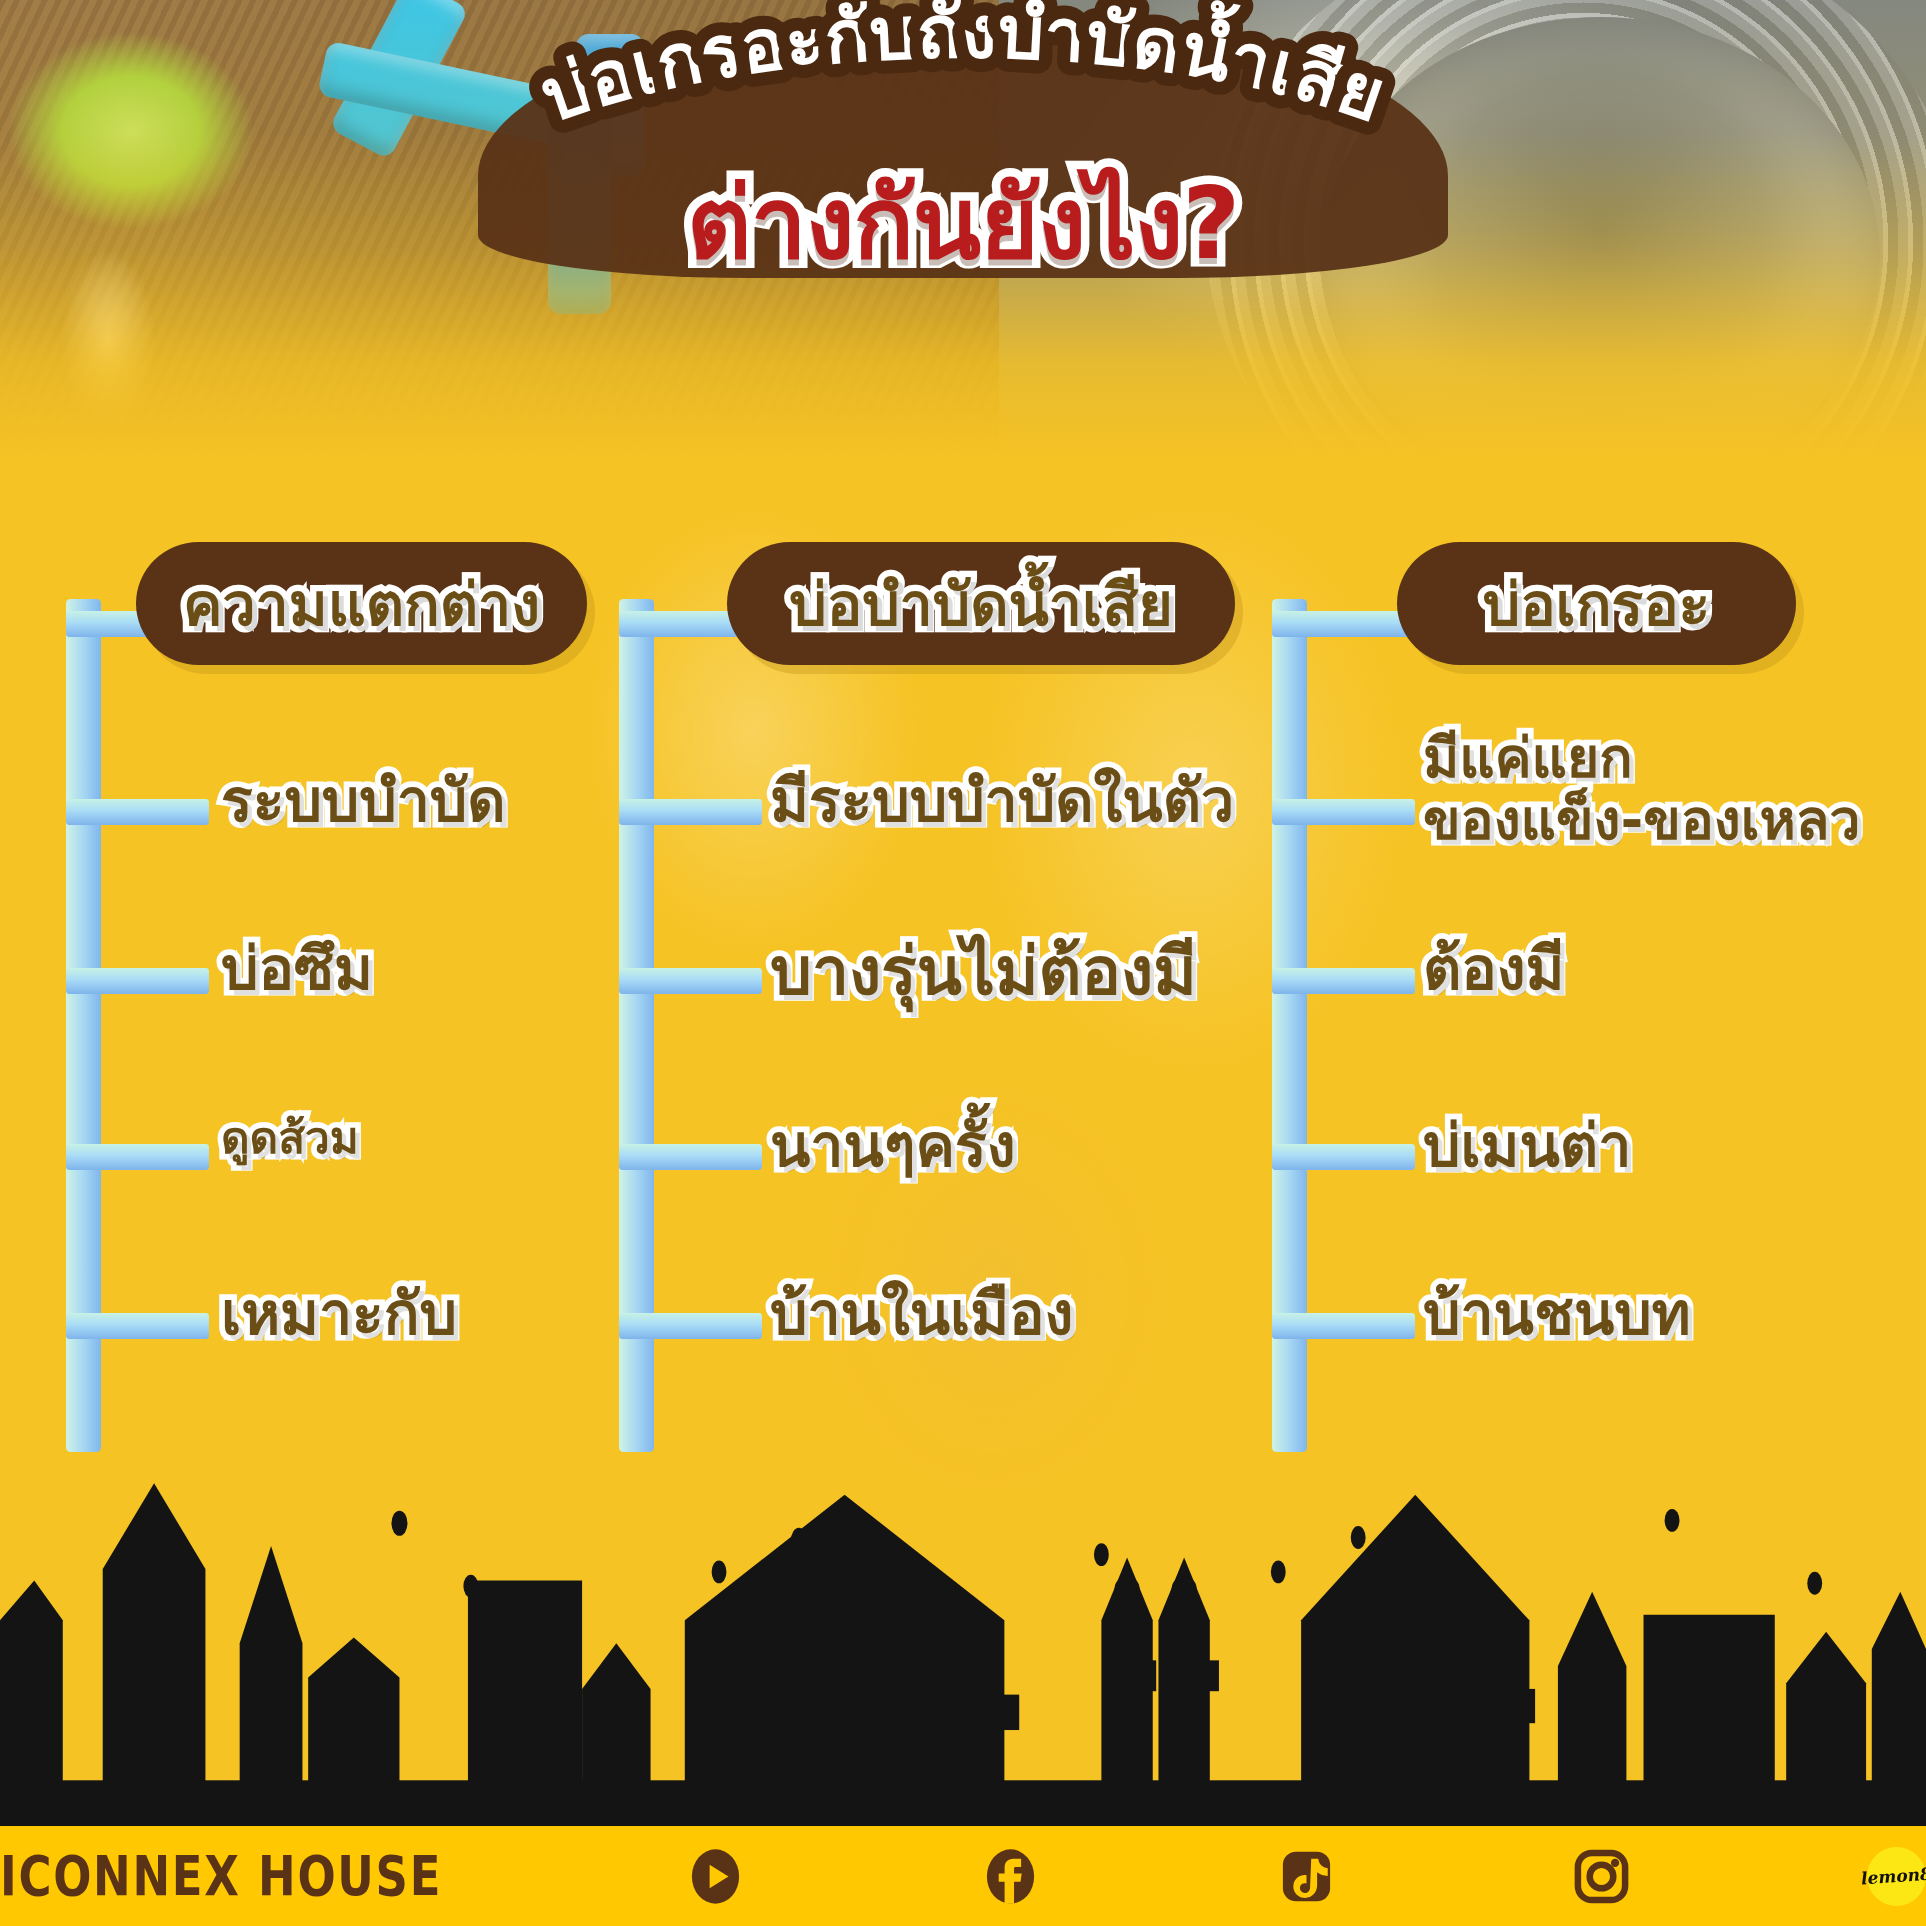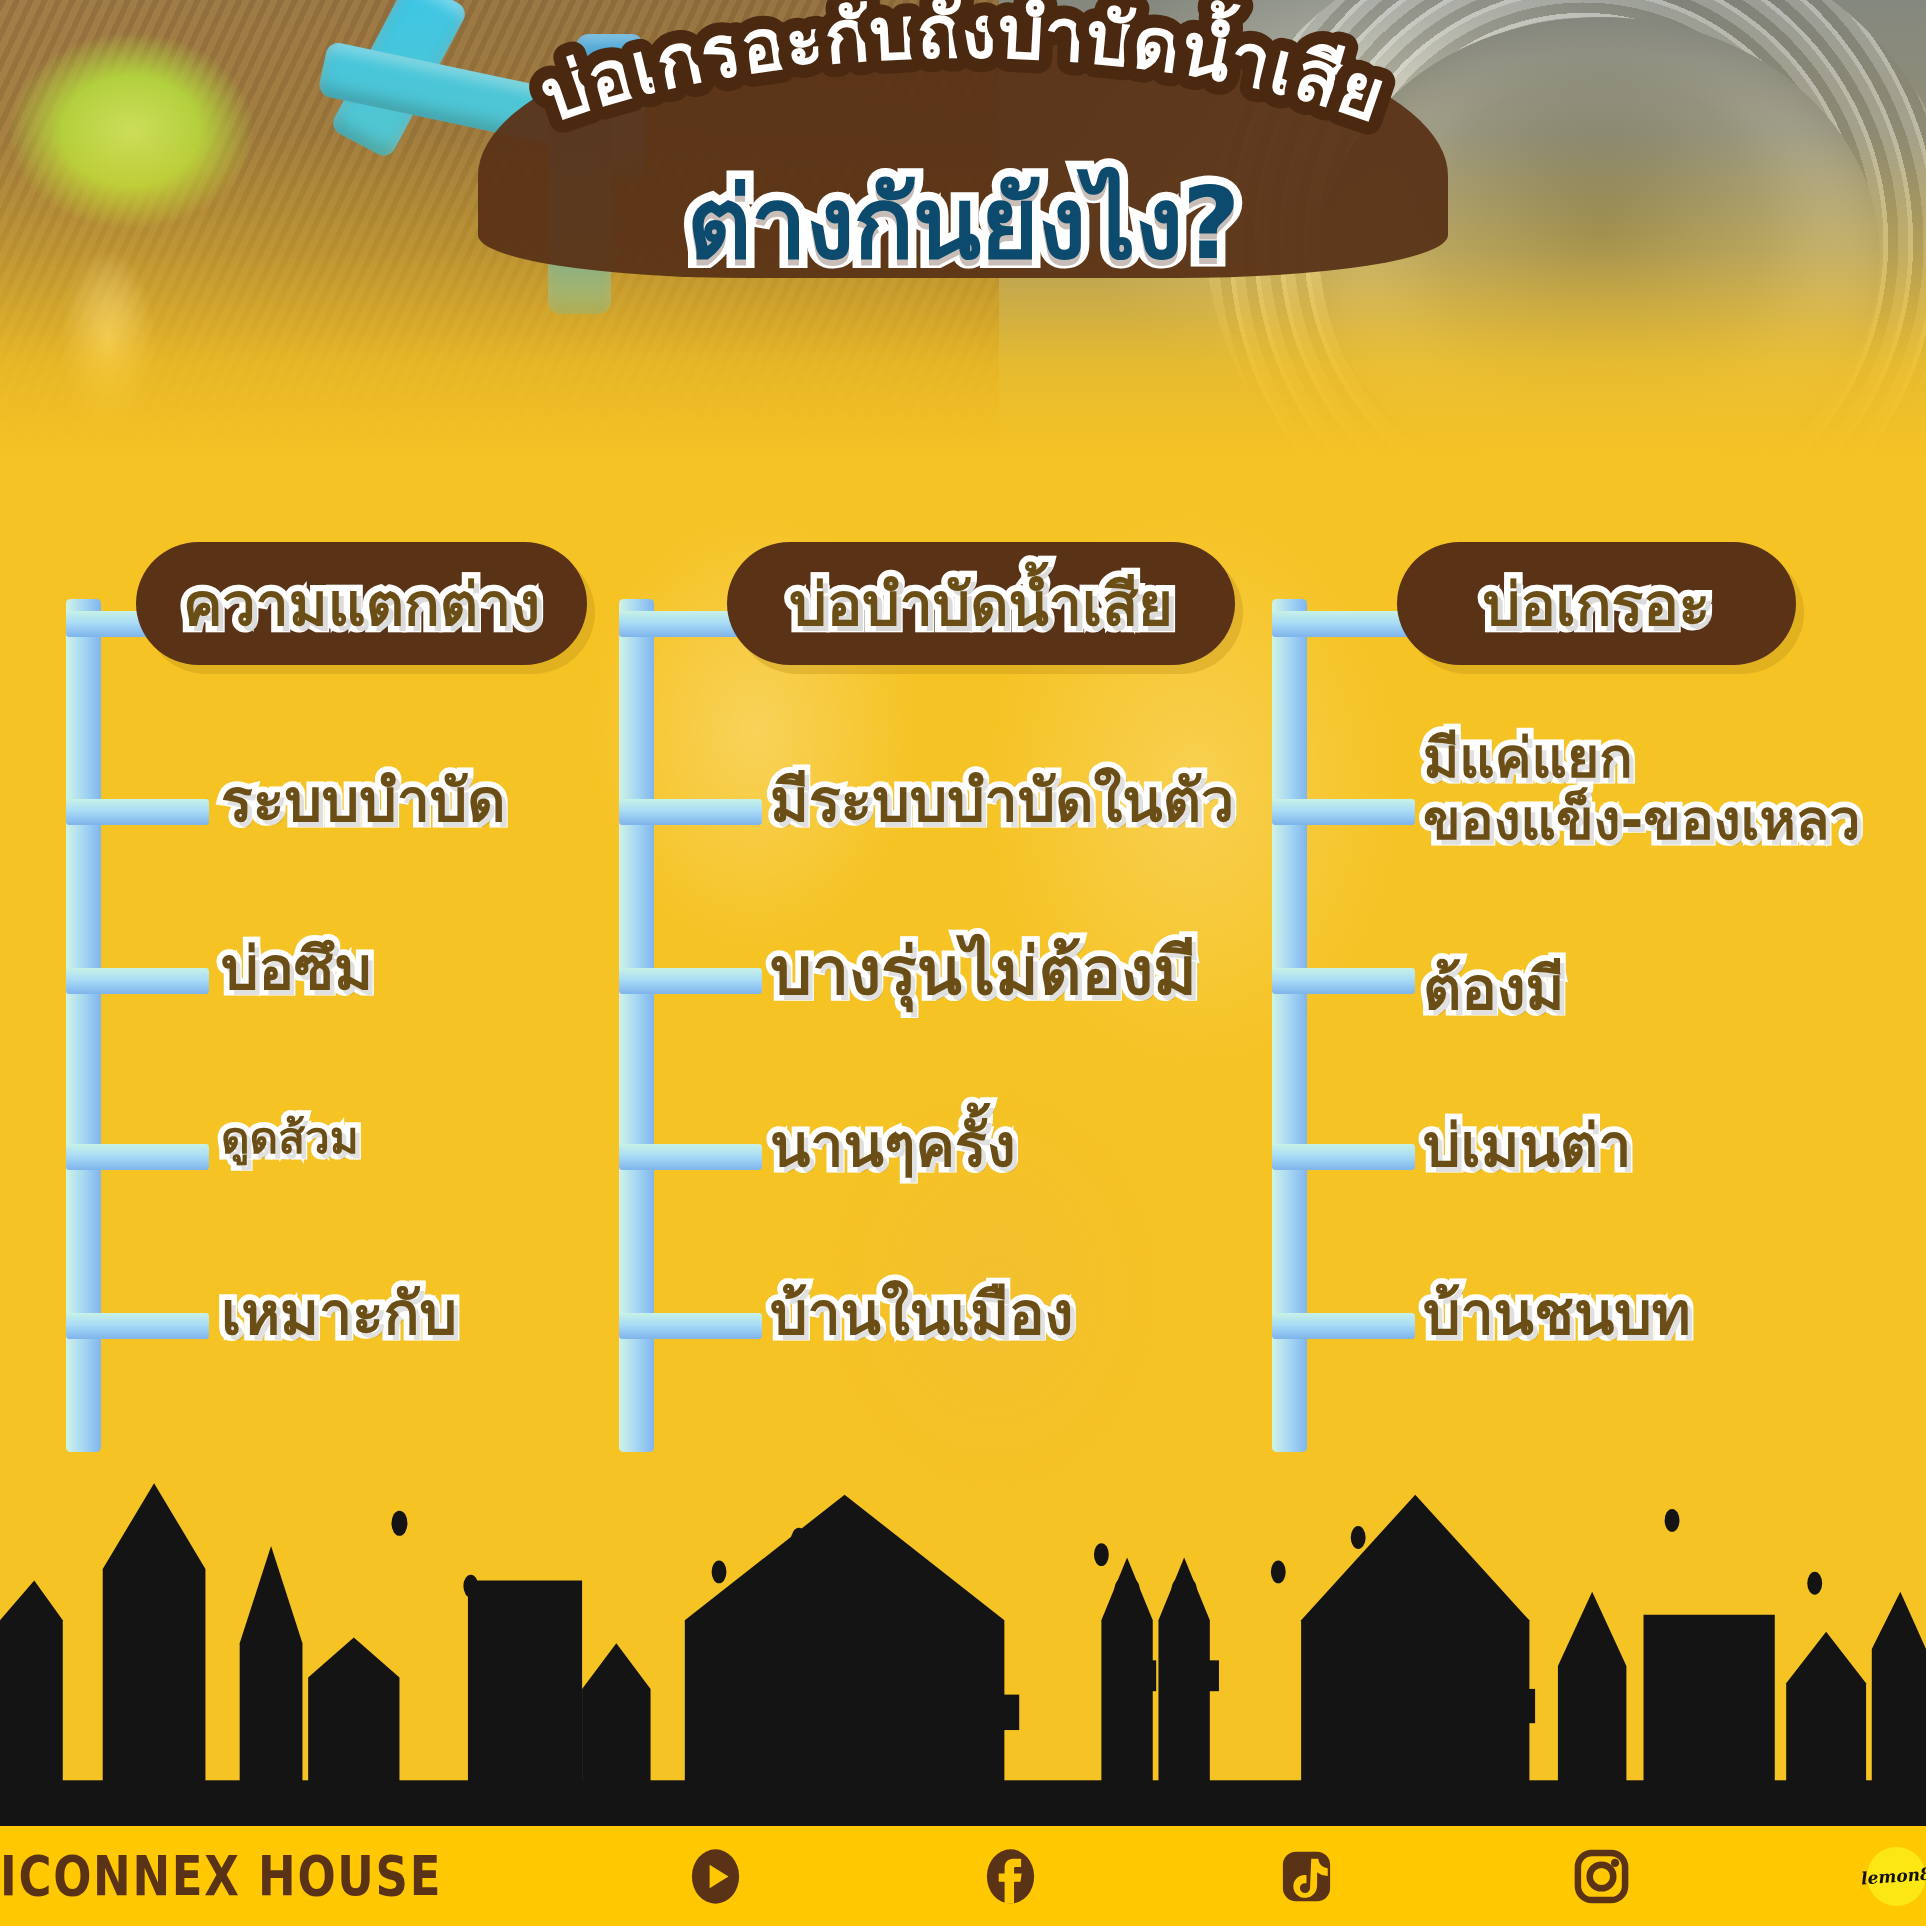--- a/index.html
+++ b/index.html
@@ -86,21 +86,21 @@
   .arc-stroke {
     font-family:"DejaVu Sans","Liberation Sans",sans-serif;
     font-size:128px; font-weight:bold;
     fill:#ffffff;
     stroke:#4A2910; stroke-width:46px; stroke-linejoin:round; paint-order:stroke;
   }
   .title-line2 {
     position:absolute; left:0; right:0; top:171px;
     text-align:center;
     font-size:100px; font-weight:bold; letter-spacing:-1.1px;
-    color:#0c4a6e;
+    color:#b91c1c;
     -webkit-text-stroke: 17px #ffffff;
     paint-order: stroke fill;
     text-shadow: 0 5.7px 0 rgba(74,41,16,.30);
     line-height:1.05;
   }
 
   
   .board { position:absolute; left:16px; top:491px; width:1926px; height:1096px; z-index:5; }
 
   .col { position:absolute; top:0; }
@@ -270,21 +270,21 @@
       <div class="rung" style="left:5.7px;top:653px;width:143px;"></div>
       <div class="rung" style="left:5.7px;top:822px;width:143px;"></div>
 
       <div class="pill pill-3">
         <span class="pill-txt">บ่อเกรอะ</span>
       </div>
 
       <div class="cell" style="left:157px;top:91px;font-size:59px;">วงบ่อซีเมนต์</div>
       <div class="cell" style="left:157px;top:237px;font-size:55px;line-height:1.12;">มีแค่แยก
 ของแข็ง-ของเหลว</div>
-      <div class="cell" style="left:157px;top:448px;font-size:59px;margin-top:20px;">ต้องมี</div>
+      <div class="cell" style="left:157px;top:448px;font-size:59px;">ต้องมี</div>
       <div class="cell" style="left:157px;top:625px;font-size:59px;">บ่เมนต่า</div>
       <div class="cell" style="left:157px;top:793px;font-size:59px;">บ้านชนบท</div>
     </div>
   </div>
 
   <svg class="city" viewBox="0 0 3375 660" preserveAspectRatio="none">
     <g fill="#141414">
       <path d="M0,660 L0,300 L60,230 L110,300 L110,660 Z"></path>
       <path d="M180,660 L180,210 L270,60 L360,210 L360,660 Z"></path>
       <rect x="240" y="230" width="26" height="46"></rect>

